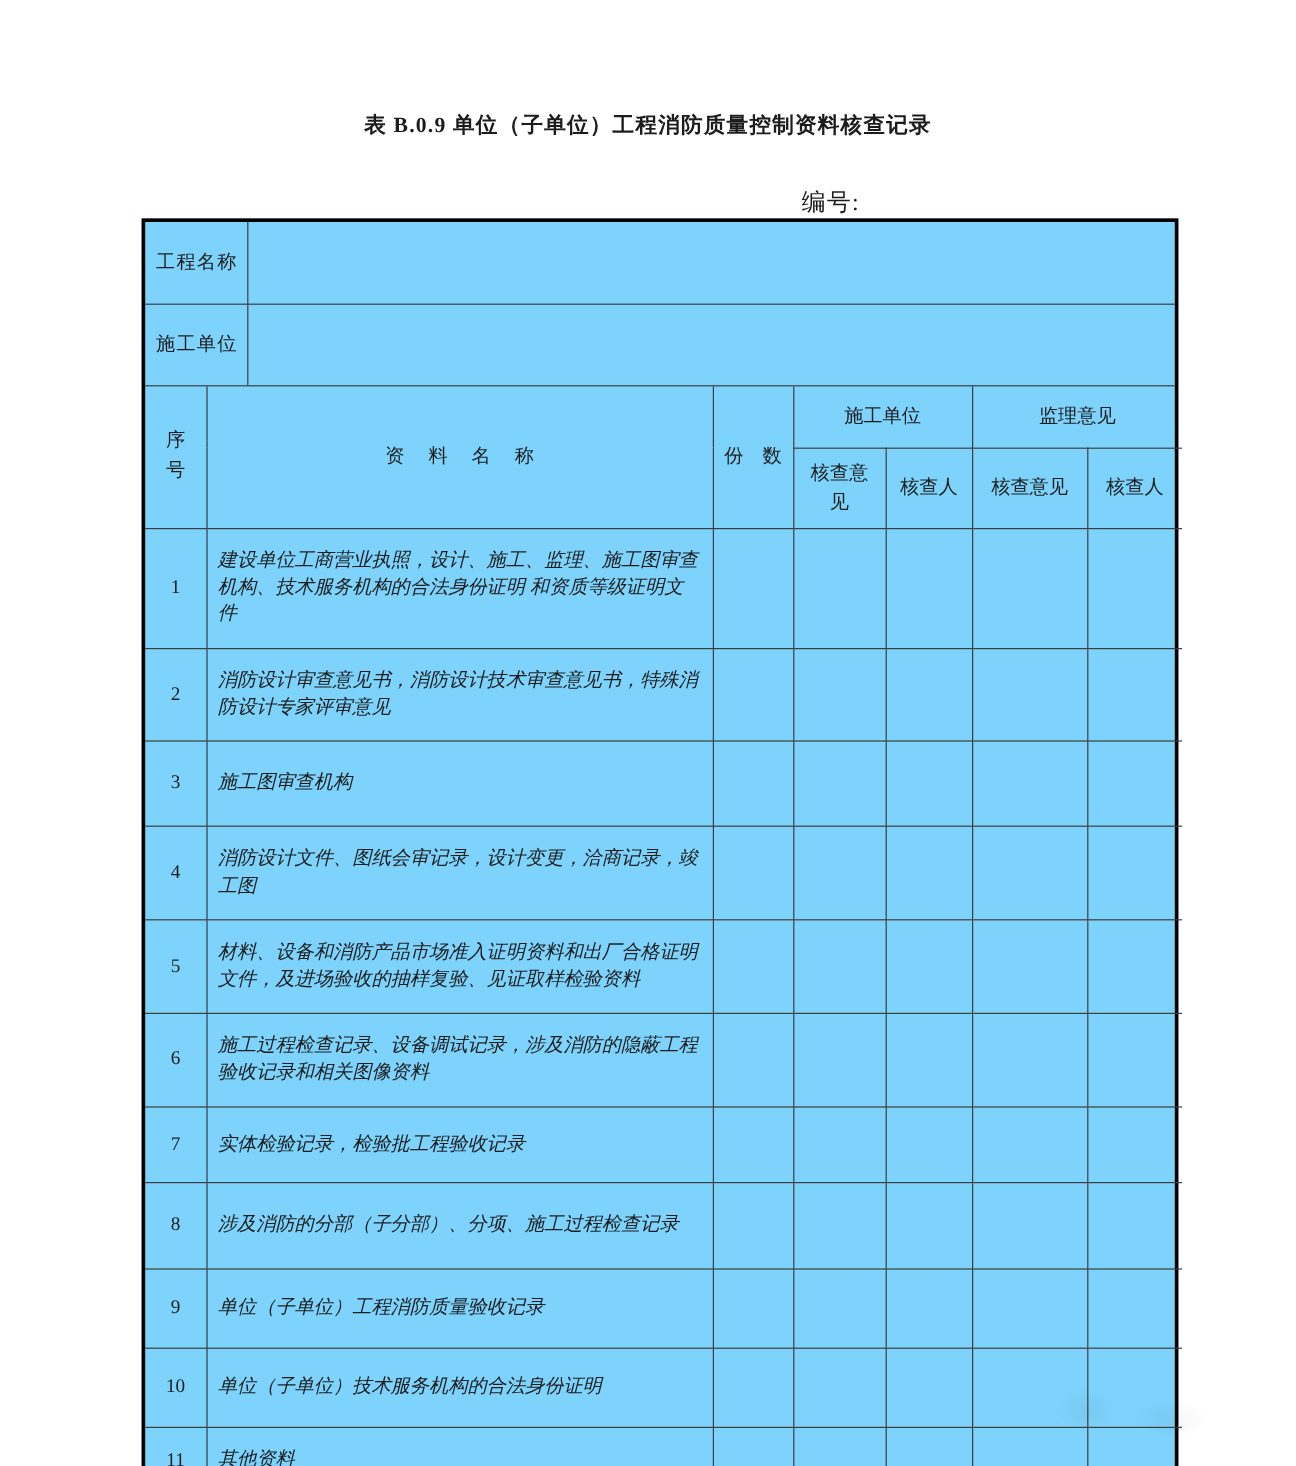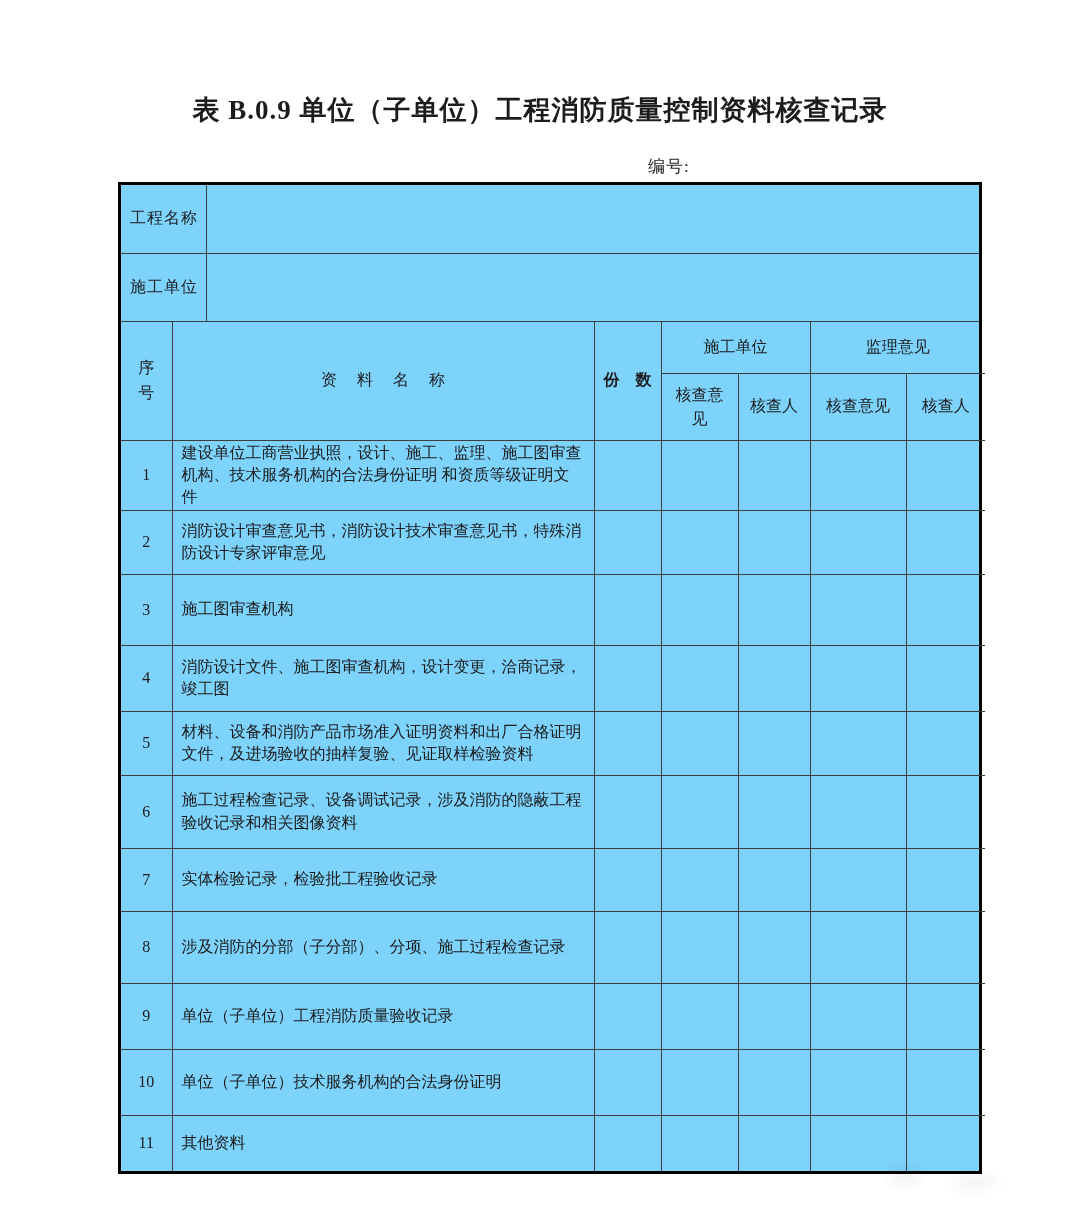--- a/index.html
+++ b/index.html
@@ -9,28 +9,28 @@
     background: #ffffff;
     color: #1c1c1c;
     font-family: "Liberation Serif", "DejaVu Serif", serif;
     position: relative;
     overflow: hidden;
   }
   .title {
     position: absolute;
     top: 92px; left: 0; width: 100%;
     text-align: center;
-    font-size: 27px;
+    font-size: 18px;
     font-weight: bold;
     letter-spacing: 1px;
   }
   .no-label {
     position: absolute;
-    top: 155px; left: 648px;
-    font-size: 17px;
+    top: 155px; left: 668px;
+    font-size: 20px;
     letter-spacing: 1px;
   }
   .formbox {
     position: absolute;
     left: 118px; top: 182px;
     width: 864px;
     border: 3px solid #000;
     background: #7dd3fc;
   }
   table {
@@ -44,26 +44,27 @@
     font-size: 16px;
     vertical-align: middle;
     overflow: hidden;
     padding: 0;
   }
   .hline { height: 1px; background: #3d3d3d; }
   .label-cell { padding-left: 9px; letter-spacing: 1px; }
   .c { text-align: center; padding: 2px; }
   .name {
     text-align: left;
-    padding: 1px 9px;
+    padding: 16px 9px;
     line-height: 1.4;
+    font-style: italic;
   }
   .hd { text-align: center; }
   .spread { letter-spacing: 8px; text-indent: 8px; }
-  .spread2 { letter-spacing: 6px; text-indent: 6px; font-weight: bold; }
+  .spread2 { letter-spacing: 6px; text-indent: 6px; }
   .vstack { display: inline-block; width: 1em; line-height: 1.55; text-align: center; }
   .w3 { display: inline-block; width: 3.1em; line-height: 1.45; }
   .watermark {
     position: absolute;
     left: 870px; top: 1140px;
     width: 160px; height: 70px;
     background:
       radial-gradient(closest-side, rgba(0,0,0,0.05), rgba(0,0,0,0) 70%) 0 10px / 70px 50px no-repeat,
       radial-gradient(closest-side, rgba(0,0,0,0.045), rgba(0,0,0,0) 70%) 60px 20px / 90px 45px no-repeat;
   }
@@ -143,21 +144,21 @@
       <td class="c">3</td>
       <td class="name">施工图审查机构</td>
       <td class="c"></td>
       <td class="c"></td>
       <td class="c"></td>
       <td class="c"></td>
       <td class="c"></td>
     </tr>
     <tr style="height:66px">
       <td class="c">4</td>
-      <td class="name">消防设计文件、施工图审查机构，设计变更，洽商记录，竣工图</td>
+      <td class="name">消防设计文件、图纸会审记录，设计变更，洽商记录，竣工图</td>
       <td class="c"></td>
       <td class="c"></td>
       <td class="c"></td>
       <td class="c"></td>
       <td class="c"></td>
     </tr>
     <tr style="height:64px">
       <td class="c">5</td>
       <td class="name">材料、设备和消防产品市场准入证明资料和出厂合格证明文件，及进场验收的抽样复验、见证取样检验资料</td>
       <td class="c"></td>

